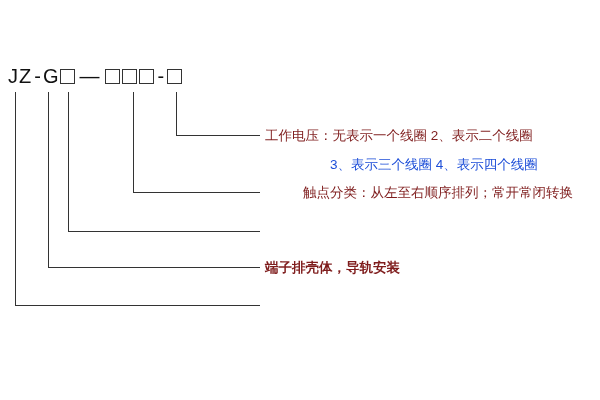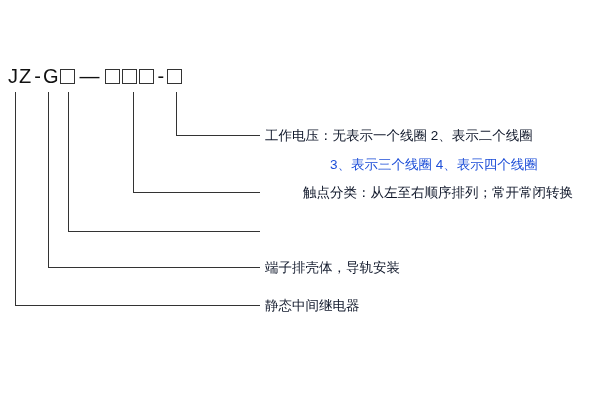--- a/index.html
+++ b/index.html
@@ -72,21 +72,21 @@
     position: absolute;
     height: 1px;
     background: #333;
   }
 
   
   .note {
     position: absolute;
     font-size: 13.5px;
     line-height: 19px;
-    color: #0f172a;
+    color: #7f1d1d;
     white-space: nowrap;
     font-family: "Liberation Sans", "DejaVu Sans", sans-serif;
   }
   .note-sub {
     position: absolute;
     font-size: 13.5px;
     line-height: 19px;
     color: #1d4ed8;
     white-space: nowrap;
     font-family: "Liberation Sans", "DejaVu Sans", sans-serif;
@@ -127,17 +127,16 @@
 
   <div class="vline" style="left:15px; top:92px; height:214px;"></div>
   <div class="hline" style="left:15px; top:305px; width:245px;"></div>
 
   <div class="note" style="left:265px; top:126px;">工作电压：无表示一个线圈    2、表示二个线圈</div>
   <div class="note-sub" style="left:330px; top:155px;">3、表示三个线圈   4、表示四个线圈</div>
 
   <div class="note" style="left:265px; top:183px;margin-left:38px;">触点分类：从左至右顺序排列；常开常闭转换</div>
 
 
-  <div class="note" style="left:265px; top:258px;">端子排壳体，导轨安装</div>
+  <div class="note" style="left:265px; top:258px;font-weight:bold;">端子排壳体，导轨安装</div>
 
-  <div class="note" style="left:265px; top:296px;">静态中间继电器</div>
 
 </div>
 
 </body></html>

